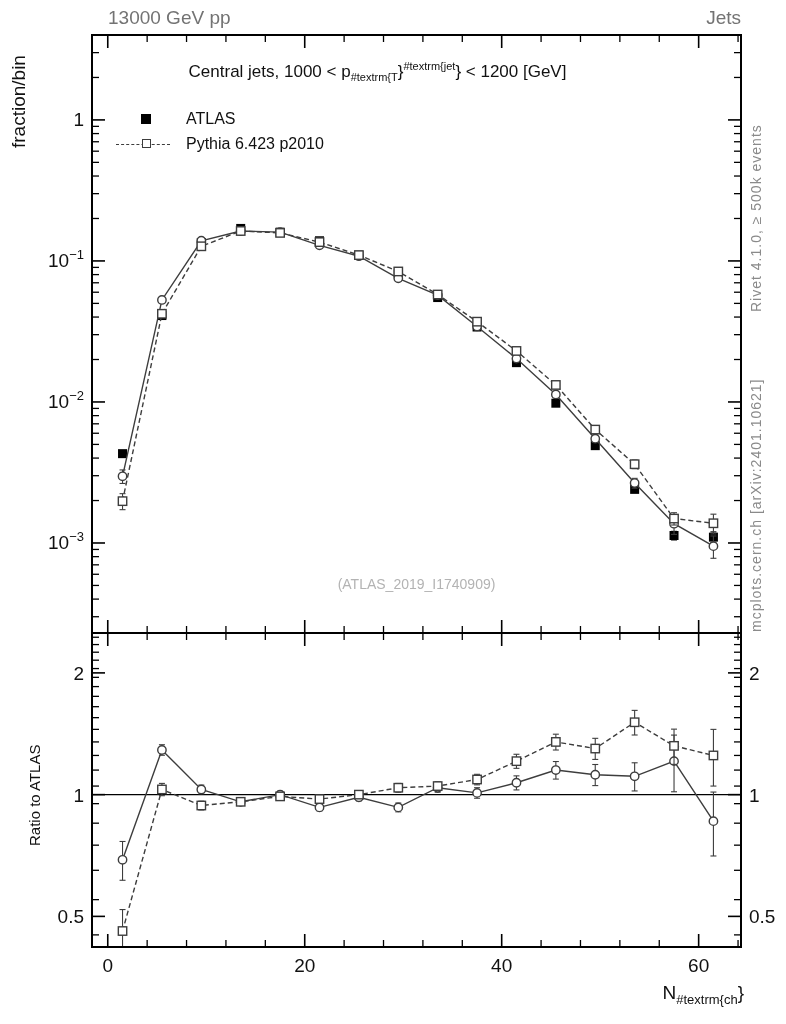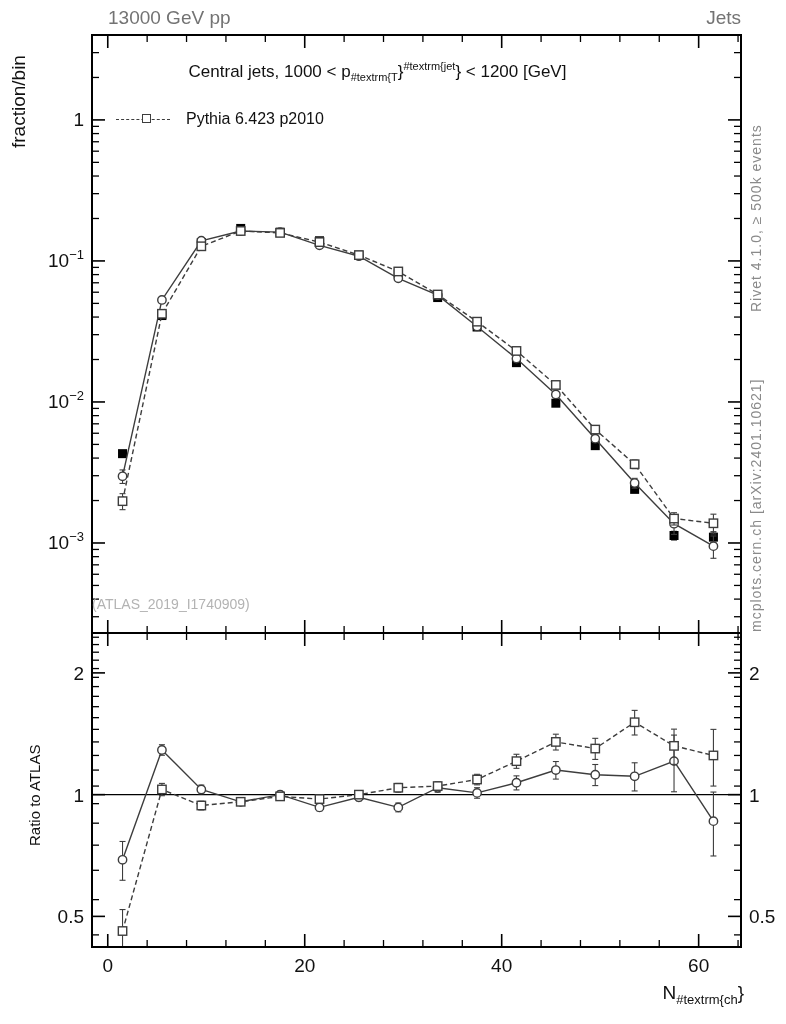--- a/index.html
+++ b/index.html
@@ -593,24 +593,30 @@
   <div class="abs rot ylab-ratio" style="left:26px;top:846px;">Ratio to ATLAS</div>
 
   <div class="abs rot sidecap" style="left:748px;top:312px;">Rivet 4.1.0, ≥ 500k events</div>
   <div class="abs rot sidecap" style="left:748px;top:632px;">mcplots.cern.ch [arXiv:2401.10621]</div>
 
   <div class="abs ptitle" style="left:92px;top:60px;width:571px;"><span>Central jets, 1000 &lt; p</span><sub>#textrm{T</sub><span>}</span><sup>#textrm{jet</sup><span>} &lt; 1200 [GeV]</span></div>
 
   <div class="abs legend" style="left:112px;top:106px;">
     <div class="legend-row">
       <div class="legend-marker-cell">
+        <div class="lm-sq-filled"></div>
+      </div>
+      <div class="legend-label">ATLAS</div>
+    </div>
+    <div class="legend-row">
+      <div class="legend-marker-cell">
         <div class="lm-line dashed"></div>
           <div class="lm-sq-open"></div>
       </div>
       <div class="legend-label">Pythia 6.423 p2010</div>
     </div>
   </div>
 
-  <div class="abs watermark" style="left:92px;top:596px;width:649px;">(ATLAS_2019_I1740909)</div>
+  <div class="abs watermark" style="left:92px;top:576px;width:649px;text-align:center;">(ATLAS_2019_I1740909)</div>
 
   <div class="abs xaxis-label" style="right:42px;top:982px;"><span>N</span><sub>#textrm{ch</sub><span>}</span></div>
 
 </div>
 
 </body></html>

